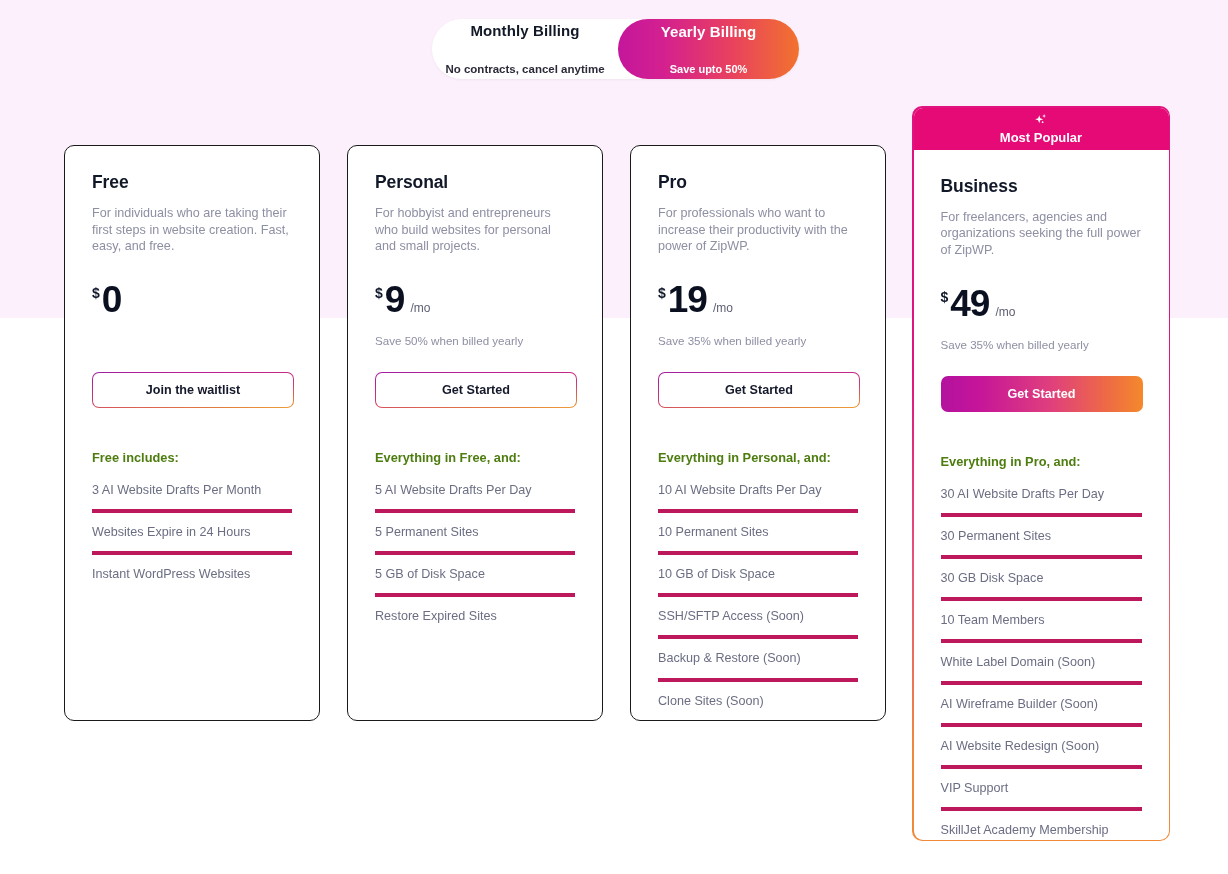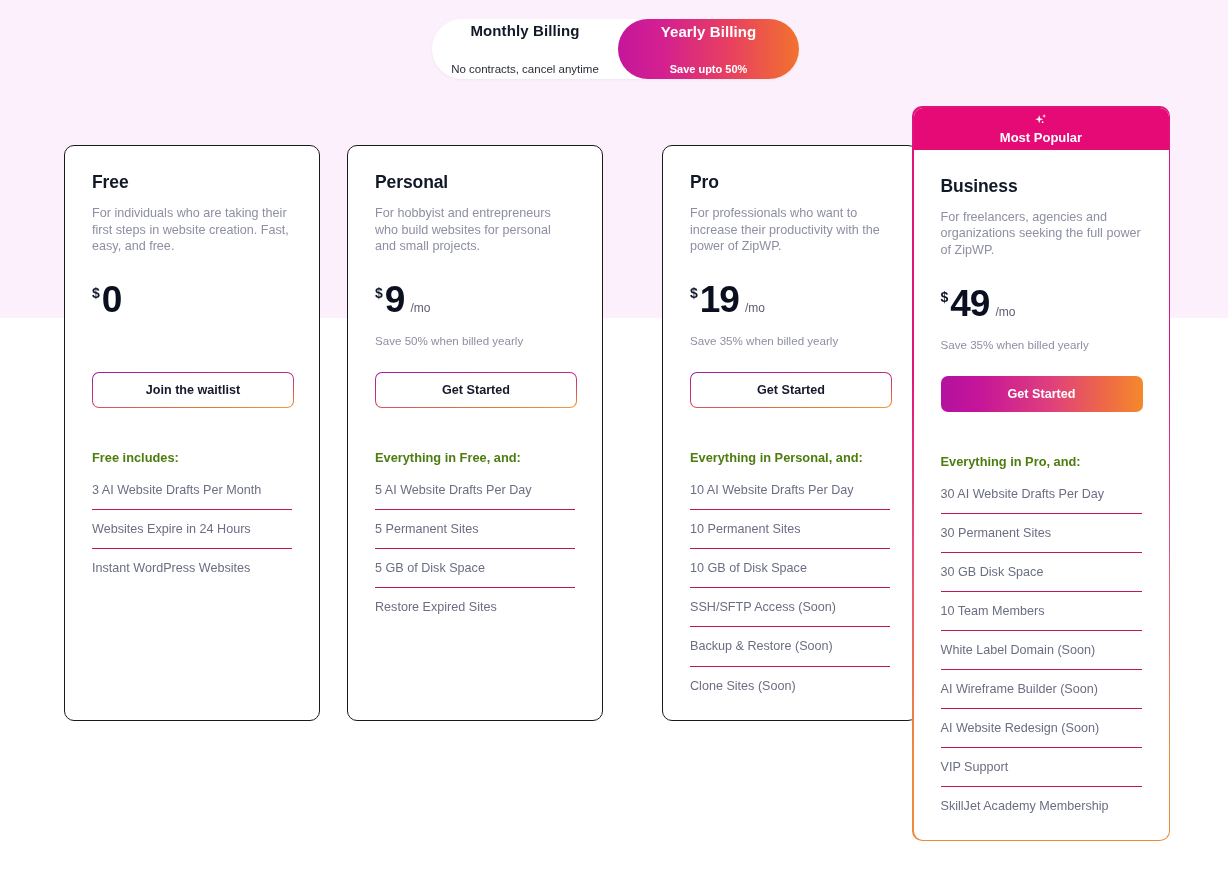--- a/index.html
+++ b/index.html
@@ -55,40 +55,40 @@
     line-height: 1.15;
     gap: 20px;
   }
   .toggle-opt.monthly { color: #111827; width: 186px; flex: 0 0 186px; }
   .toggle-opt.yearly {
     width: 181px; flex: 0 0 181px;
     background: linear-gradient(90deg, #c4169c 0%, #d4208f 25%, #e8405f 62%, #f2722e 100%);
     color: #ffffff;
   }
   .toggle-title { font-size: 15px; font-weight: 700; letter-spacing: .1px; }
-  .toggle-sub { font-size: 11.5px; font-weight: 400; margin-top: 3px; }
+  .toggle-sub { font-size: 11.5px; font-weight: 700; margin-top: 3px; }
   .toggle-opt.monthly .toggle-sub { color: #2b2b3a; }
   .toggle-opt.yearly .toggle-sub { font-weight: 700; font-size: 11px; }
 
   
   .cards { position: absolute; left: 0; top: 0; width: 1228px; height: 874px; }
 
   .card {
     position: absolute;
     top: 145px;
     width: 256px;
     height: 576px;
     background: #ffffff;
     border: 1px solid #1a1a1a;
     border-radius: 10px;
     padding: 26px 27px 0 27px;
   }
   .card.c1 { left: 64px; }
   .card.c2 { left: 347px; }
-  .card.c3 { left: 630px; margin-left: 32px; }
+  .card.c3 { left: 630px; }
 
   
   .card-featured {
     position: absolute;
     left: 912px;
     top: 106px;
     width: 258px;
     height: 735px;
     border-radius: 10px;
     padding: 1.5px;
@@ -207,21 +207,21 @@
     font-weight: 700;
     color: #4d7c0f;
     margin-top: 42px;
     margin-bottom: 6px;
   }
   .feature-list { list-style: none; }
   .feature-item {
     font-size: 12.6px;
     color: #6b6e83;
     padding: 12px 0 11px 0;
-    border-bottom: 1px solid #be185d;
+    border-bottom: 4px solid #be185d;
     line-height: 1.2;
   }
   .feature-item:last-child { border-bottom: none; }
 </style>
 </head>
 <body>
 
 <div class="bg-band"></div>
 
 <div class="page">

